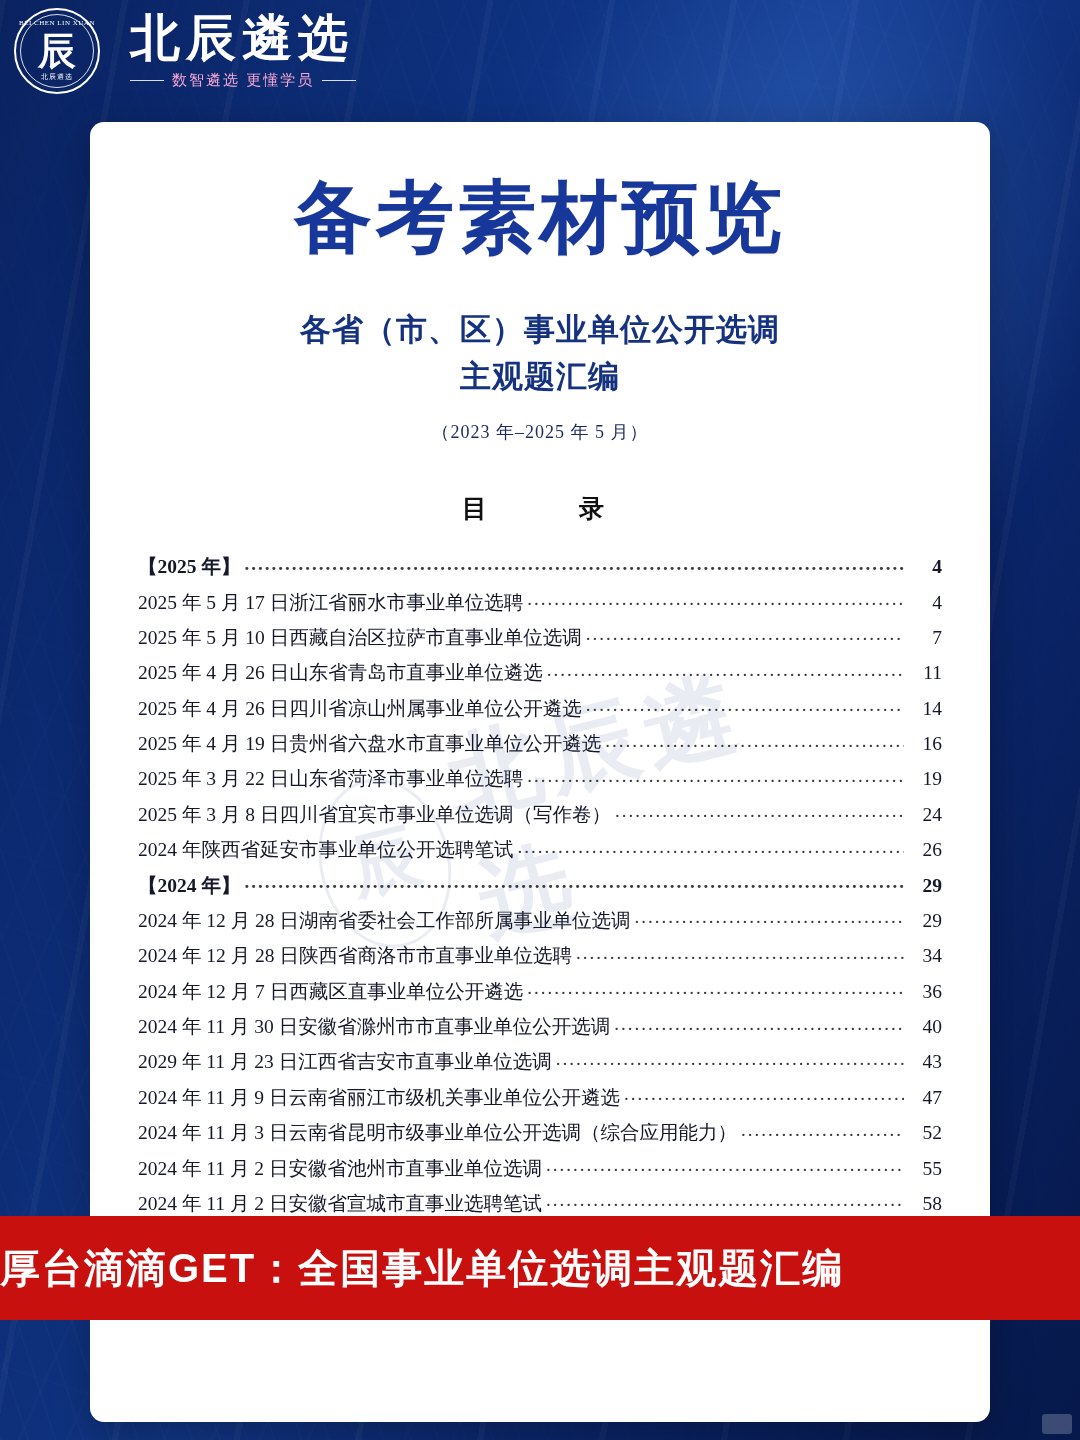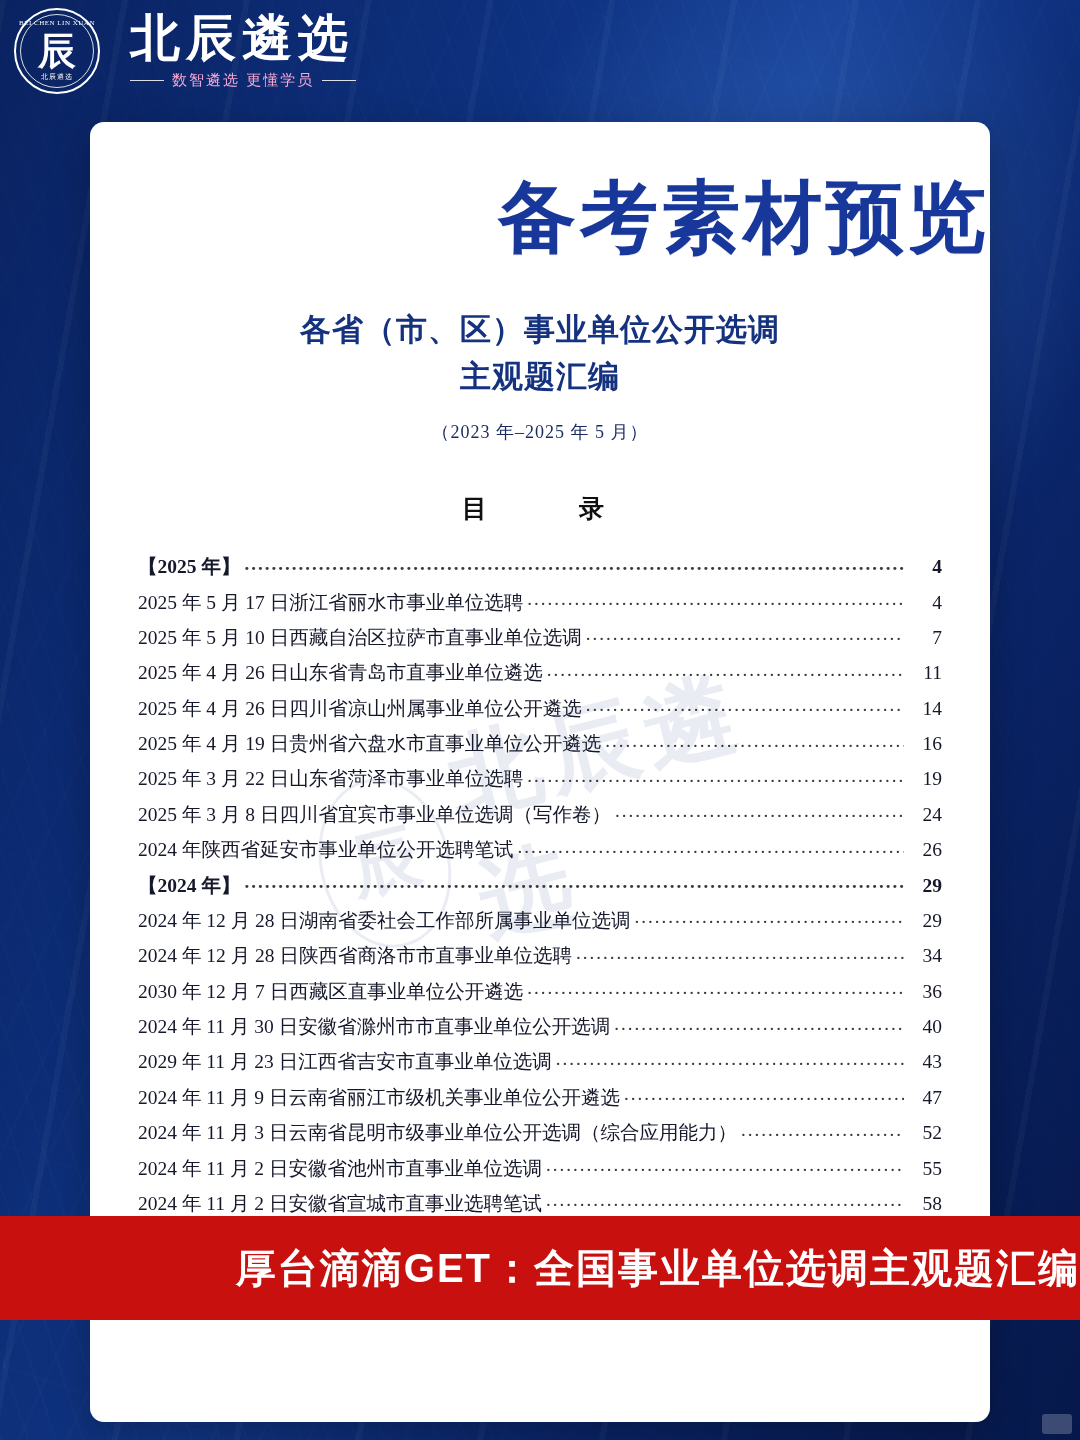--- a/index.html
+++ b/index.html
@@ -139,21 +139,21 @@
     width: 900px;
     height: 1300px;
     background: #ffffff;
     border-radius: 14px;
     box-shadow: 0 10px 40px rgba(0,0,0,0.28);
     z-index: 3;
     overflow: hidden;
   }
 
   .doc-title {
-    text-align: right;
+    text-align: center;
     color: #17379b;
     font-size: 78px;
     font-weight: 700;
     letter-spacing: 4px;
     margin-top: 44px;
     font-family: "DejaVu Sans", "Liberation Sans", sans-serif;
     text-shadow: 0 1px 0 rgba(0,0,0,0.08);
   }
 
   .doc-subtitle {
@@ -273,21 +273,21 @@
   
   .banner {
     position: absolute;
     left: 0;
     right: 0;
     top: 1216px;
     height: 104px;
     background: #c8100f;
     display: flex;
     align-items: center;
-    justify-content: flex-end;
+    justify-content: flex-start;
     z-index: 7;
   }
   .banner-text {
     color: #ffffff;
     font-size: 40px;
     font-weight: 700;
     letter-spacing: 2px;
     white-space: nowrap;
   }
 
@@ -404,21 +404,21 @@
         <span class="label">2024 年 12 月 28 日湖南省委社会工作部所属事业单位选调</span>
         <span class="dots"></span>
         <span class="page">29</span>
       </div>
       <div class="toc-row">
         <span class="label">2024 年 12 月 28 日陕西省商洛市市直事业单位选聘</span>
         <span class="dots"></span>
         <span class="page">34</span>
       </div>
       <div class="toc-row">
-        <span class="label">2030 年 12 月 7 日西藏区直事业单位公开遴选</span>
+        <span class="label">2024 年 12 月 7 日西藏区直事业单位公开遴选</span>
         <span class="dots"></span>
         <span class="page">36</span>
       </div>
       <div class="toc-row">
         <span class="label">2024 年 11 月 30 日安徽省滁州市市直事业单位公开选调</span>
         <span class="dots"></span>
         <span class="page">40</span>
       </div>
       <div class="toc-row">
         <span class="label">2029 年 11 月 23 日江西省吉安市直事业单位选调</span>

